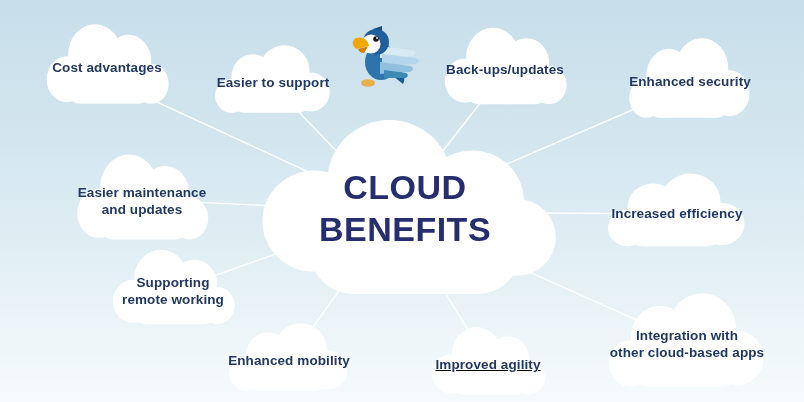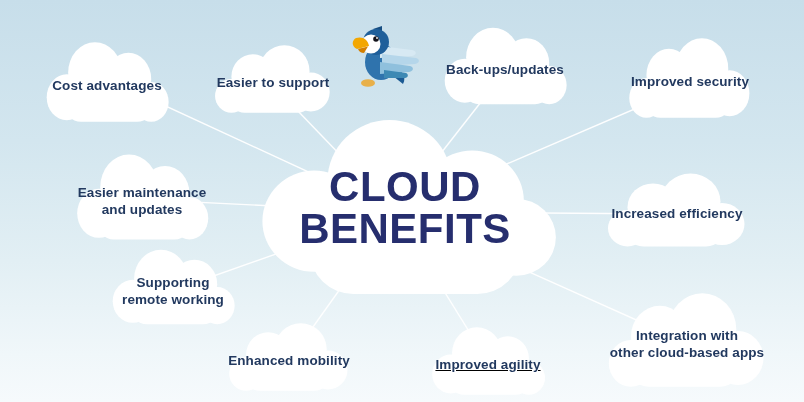--- a/index.html
+++ b/index.html
@@ -25,21 +25,21 @@
     font-size:13.5px;font-weight:700;
     color:#22395f;line-height:1.22;
     letter-spacing:.1px;
   }
   .center-node .center-text{
     position:relative;z-index:3;
     width:100%;height:100%;
     display:flex;flex-direction:column;align-items:center;justify-content:center;
     box-sizing:border-box;padding-top:6px;
     color:#262e6e;font-weight:700;
-    font-size:42px;line-height:42px;letter-spacing:.5px;
+    font-size:34px;line-height:42px;letter-spacing:.5px;
     text-align:center;
   }
   .bird{position:absolute;left:352px;top:24px;width:70px;height:68px;z-index:4;}
   .hidden-defs{position:absolute;width:0;height:0;overflow:hidden;}
 </style>
 </head>
 <body>
 
 <svg class="hidden-defs" aria-hidden="true">
   <defs>
@@ -81,21 +81,21 @@
   <div class="node center-node" style="left:250px;top:114px;width:310px;height:182px;">
     <svg class="cloud-shape" viewBox="0 0 300 180" preserveAspectRatio="none">
         <use href="#cloud-big"></use>
       </svg>
     <div class="center-text">
       <span>CLOUD</span>
       <span>BENEFITS</span>
     </div>
   </div>
 
-  <div class="node" style="left:40px;top:36px;width:134px;height:92px;">
+  <div class="node" style="left:40px;top:18px;width:134px;height:92px;">
     <svg class="cloud-shape" viewBox="0 0 200 120" preserveAspectRatio="none">
         <use href="#cloud-small"></use>
       </svg>
     <div class="cloud-label">Cost advantages</div>
   </div>
 
   <div class="node" style="left:210px;top:40px;width:126px;height:78px;">
     <svg class="cloud-shape flip" viewBox="0 0 200 120" preserveAspectRatio="none">
         <use href="#cloud-small"></use>
       </svg>
@@ -106,21 +106,21 @@
     <svg class="cloud-shape" viewBox="0 0 200 120" preserveAspectRatio="none">
         <use href="#cloud-small"></use>
       </svg>
     <div class="cloud-label">Back-ups/updates</div>
   </div>
 
   <div class="node" style="left:624px;top:32px;width:132px;height:92px;">
     <svg class="cloud-shape flip" viewBox="0 0 200 120" preserveAspectRatio="none">
         <use href="#cloud-small"></use>
       </svg>
-    <div class="cloud-label">Improved security</div>
+    <div class="cloud-label">Enhanced security</div>
   </div>
 
   <div class="node" style="left:42px;top:148px;width:144px;height:98px;margin-left:28px;">
     <svg class="cloud-shape" viewBox="0 0 200 120" preserveAspectRatio="none">
         <use href="#cloud-small"></use>
       </svg>
     <div class="cloud-label">Easier maintenance
 and updates</div>
   </div>
 

